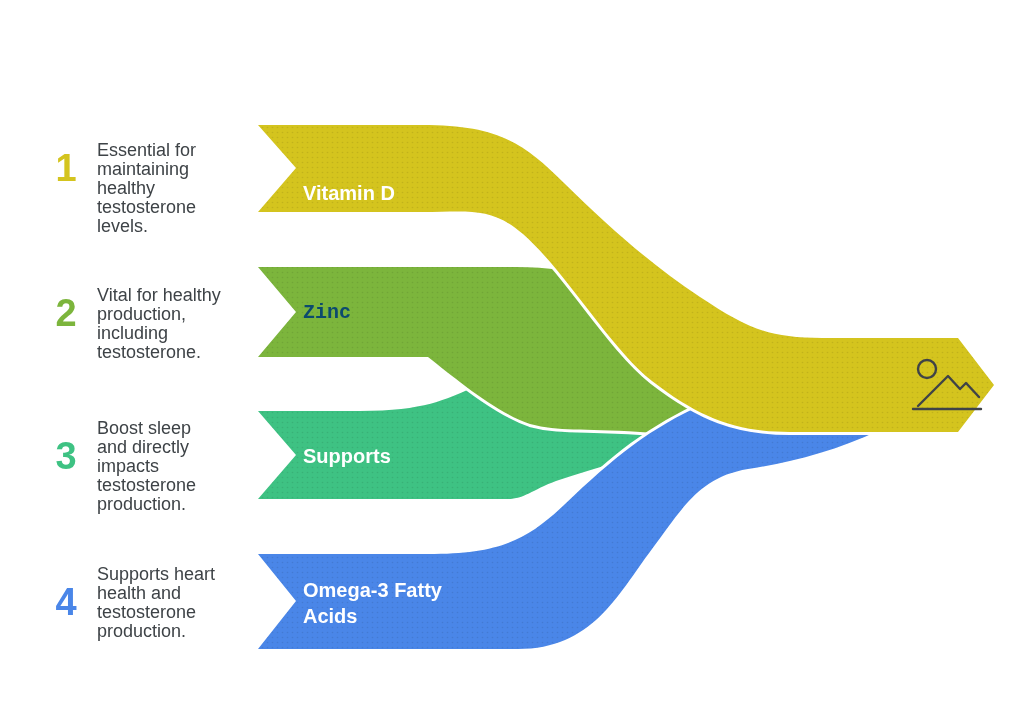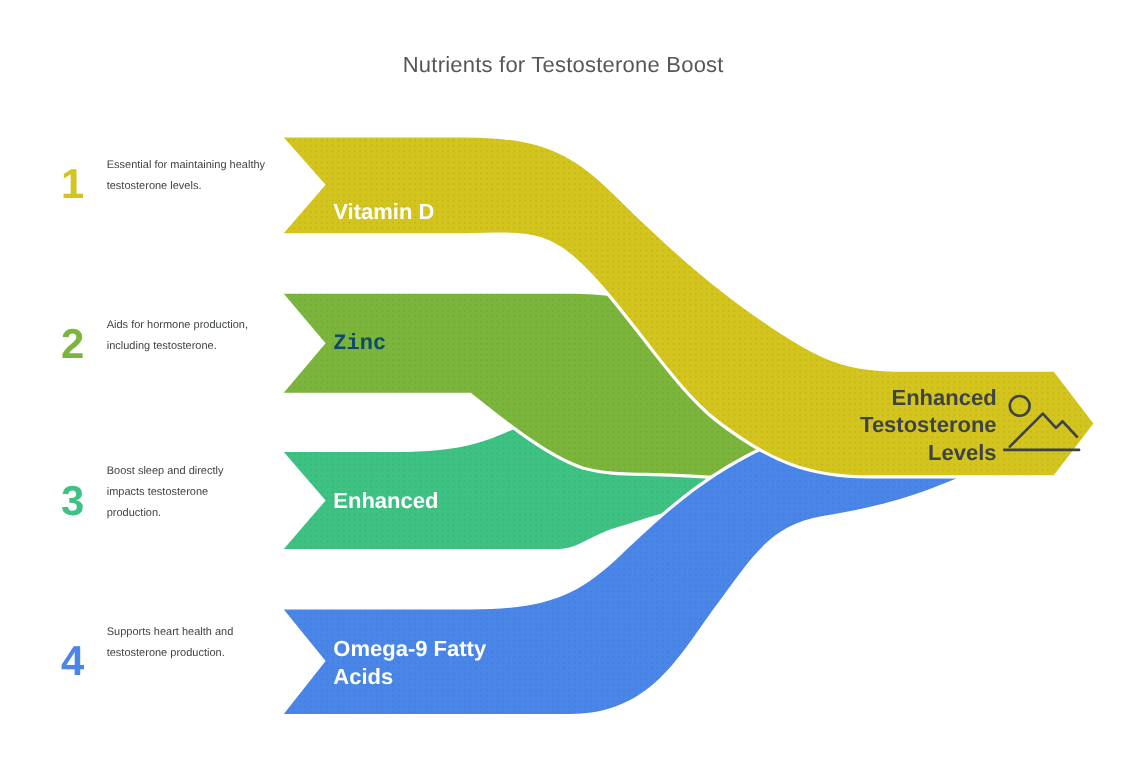--- a/index.html
+++ b/index.html
@@ -11,21 +11,21 @@
   .title{
     position:absolute;top:48px;left:0;right:0;text-align:center;
     font-size:20px;font-weight:500;letter-spacing:.2px;
   }
   .num{
     position:absolute;width:44px;text-align:center;
     font-size:38px;line-height:38px;font-weight:700;
   }
   .n1{left:44px;top:149px}.n2{left:44px;top:294px}
   .n3{left:44px;top:437px}.n4{left:44px;top:583px}
-  .desc{position:absolute;font-size:10px;line-height:19px;color:#3e4347;}
+  .desc{position:absolute;font-size:18px;line-height:19px;color:#3e4347;}
   .d1{left:97px;top:141px;width:152px}
   .d2{left:97px;top:286px;width:158px}
   .d3{left:97px;top:419px;width:126px}
   .d4{left:97px;top:565px;width:126px}
   .band-label{
     position:absolute;color:#ffffff;font-size:20px;line-height:26px;font-weight:700;
   }
   .l1{left:303px;top:155px}.l2{left:303px;top:300px}
   .l3{left:303px;top:443px}.l4{left:303px;top:577px;width:160px}
   .result-label{
@@ -65,31 +65,29 @@
     <use href="#p-vitamin" fill="#d4c41e"></use>
     <use href="#p-vitamin" fill="url(#dots)"></use>
 
     <g fill="none" stroke="#3f4347" stroke-width="2.4" stroke-linecap="round" stroke-linejoin="round">
       <circle cx="927" cy="369" r="9"></circle>
       <path d="M 918 406 L 948 376 L 960 389 L 966 383 L 979 397"></path>
       <path d="M 913 409 H 981"></path>
     </g>
   </svg>
 
-  <div class="title" style="color: rgb(84, 86, 90);">Nutrients for Testosterone Boost</div>
 
   <div class="num n1" style="color: rgb(212, 196, 30);">1</div>
   <div class="num n2" style="color: rgb(124, 181, 60);">2</div>
   <div class="num n3" style="color: rgb(62, 194, 131);">3</div>
   <div class="num n4" style="color: rgb(74, 134, 232);">4</div>
 
   <div class="desc d1" style="color: rgb(62, 67, 71);">Essential for maintaining healthy testosterone levels.</div>
-  <div class="desc d2" style="color: rgb(62, 67, 71);">Aids for hormone production, including testosterone.</div>
+  <div class="desc d2" style="color: rgb(62, 67, 71);">Vital for healthy production, including testosterone.</div>
   <div class="desc d3" style="color: rgb(62, 67, 71);">Boost sleep and directly impacts testosterone production.</div>
   <div class="desc d4" style="color: rgb(62, 67, 71);">Supports heart health and testosterone production.</div>
 
   <div class="band-label l1" style="color: rgb(255, 255, 255); margin-top: 25px;">Vitamin D</div>
   <div class="band-label l2" style="color: #0c4a6e; font-family: Liberation Mono, monospace;">Zinc</div>
-  <div class="band-label l3" style="color: rgb(255, 255, 255);">Enhanced</div>
-  <div class="band-label l4" style="color: rgb(255, 255, 255);">Omega-9 Fatty Acids</div>
+  <div class="band-label l3" style="color: rgb(255, 255, 255);">Supports</div>
+  <div class="band-label l4" style="color: rgb(255, 255, 255);">Omega-3 Fatty Acids</div>
 
-  <div class="result-label" style="color: rgb(62, 67, 71);">Enhanced Testosterone Levels</div>
 </div>
 
 </body></html>

